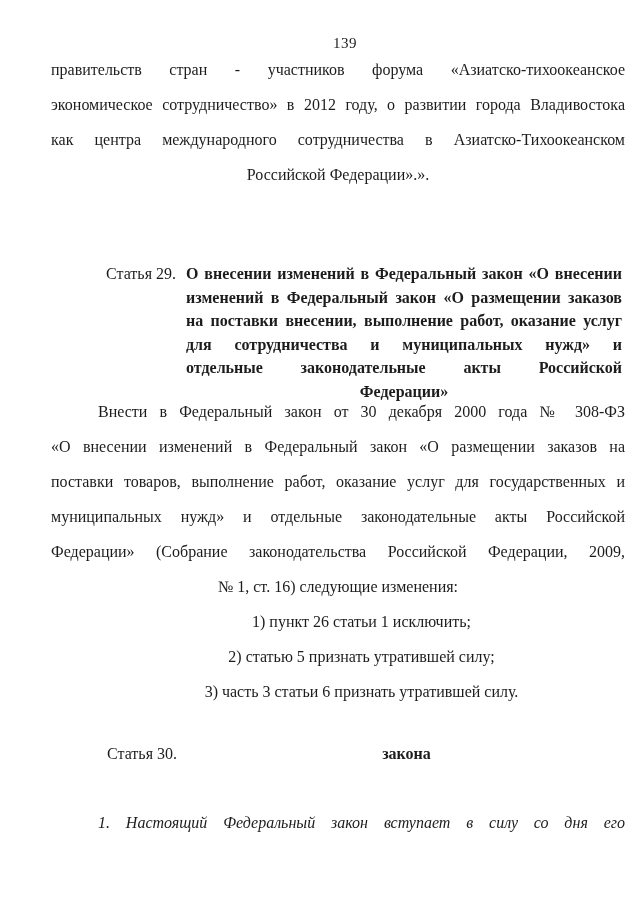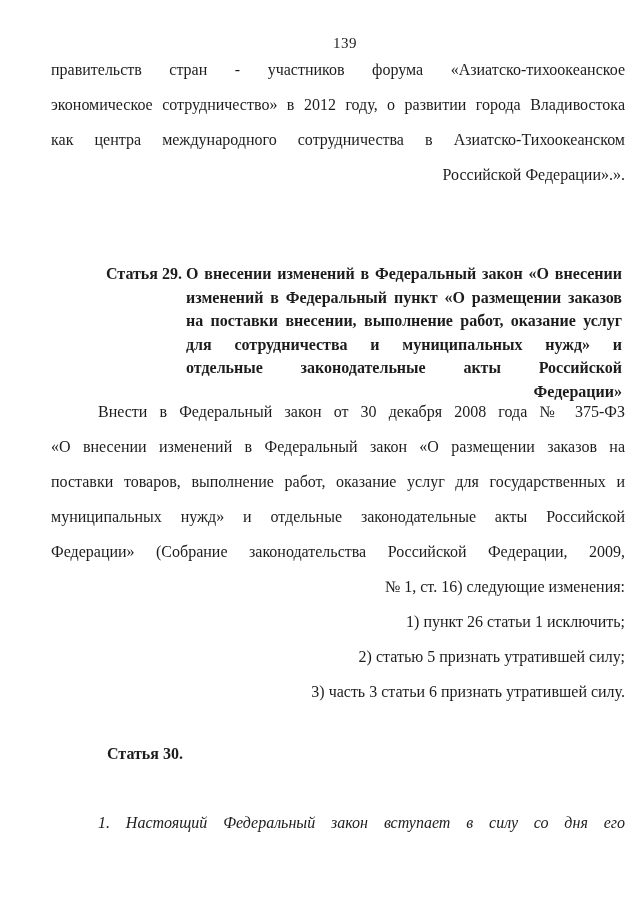--- a/index.html
+++ b/index.html
@@ -26,38 +26,38 @@
     top:33px;left:305px;width:60px;
     text-align:center;
     font-size:15px;line-height:20px;
     letter-spacing:0.5px;
   }
   .block{position:absolute;}
   .ln{
     font-size:16px;
     line-height:35px;
     white-space:nowrap;
-    text-align:right;
+    text-align:center;
   }
   .j{
     white-space:normal;
     text-align:justify;
     text-align-last:justify;
   }
   .indent{text-indent:47px;}
   
   .p1{left:41px;top:52px;width:574px;}
   
   .article{font-weight:bold;}
   .article .ln{line-height:23.5px;}
   .a29{left:176px;top:262px;width:436px;}
   .a30{left:181px;top:742px;width:431px;}
   .alabel{
     position:absolute;
-    font-weight:bold;
+    font-weight:normal;
     font-size:16px;line-height:23.5px;
     white-space:nowrap;
   }
   .a29 .alabel{left:-80px;top:0;}
   .a30 .alabel{left:-84px;top:0;}
   
   .p2{left:41px;top:394px;width:574px;}
   .list{left:41px;top:604px;width:574px;}
   .list .ln{text-indent:47px;}
   .p3{left:41px;top:805px;width:574px;font-style:italic;}
@@ -72,43 +72,44 @@
   <div class="block p1">
     <div class="ln j">правительств стран - участников форума «Азиатско-тихоокеанское</div>
     <div class="ln j">экономическое сотрудничество» в 2012 году, о развитии города Владивостока</div>
     <div class="ln j">как центра международного сотрудничества в Азиатско-Тихоокеанском</div>
     <div class="ln">Российской Федерации».».</div>
   </div>
 
   <div class="block article a29">
     <span class="alabel">Статья 29.</span>
     <div class="ln j">О внесении изменений в Федеральный закон «О внесении</div>
-    <div class="ln j">изменений в Федеральный пункт «О размещении заказов</div>
+    <div class="ln j">изменений в Федеральный закон «О размещении заказов</div>
     <div class="ln j">на поставки внесении, выполнение работ, оказание услуг</div>
     <div class="ln j">для сотрудничества и муниципальных нужд» и</div>
     <div class="ln j">отдельные законодательные акты Российской</div>
     <div class="ln">Федерации»</div>
   </div>
 
   <div class="block p2">
-    <div class="ln j indent">Внести в Федеральный закон от 30 декабря 2008 года № 375-ФЗ</div>
+    <div class="ln j indent">Внести в Федеральный закон от 30 декабря 2000 года № 308-ФЗ</div>
     <div class="ln j">«О внесении изменений в Федеральный закон «О размещении заказов на</div>
     <div class="ln j">поставки товаров, выполнение работ, оказание услуг для государственных и</div>
     <div class="ln j">муниципальных нужд» и отдельные законодательные акты Российской</div>
     <div class="ln j">Федерации» (Собрание законодательства Российской Федерации, 2009,</div>
     <div class="ln">№ 1, ст. 16) следующие изменения:</div>
   </div>
 
   <div class="block list">
     <div class="ln">1) пункт 26 статьи 1 исключить;</div>
     <div class="ln">2) статью 5 признать утратившей силу;</div>
     <div class="ln">3) часть 3 статьи 6 признать утратившей силу.</div>
   </div>
 
   <div class="block article a30">
     <span class="alabel">Статья 30.</span>
+    <div class="ln">закона</div>
   </div>
 
   <div class="block p3">
     <div class="ln j indent">1. Настоящий Федеральный закон вступает в силу со дня его</div>
   </div>
 
 </div>
 
 </body></html>

